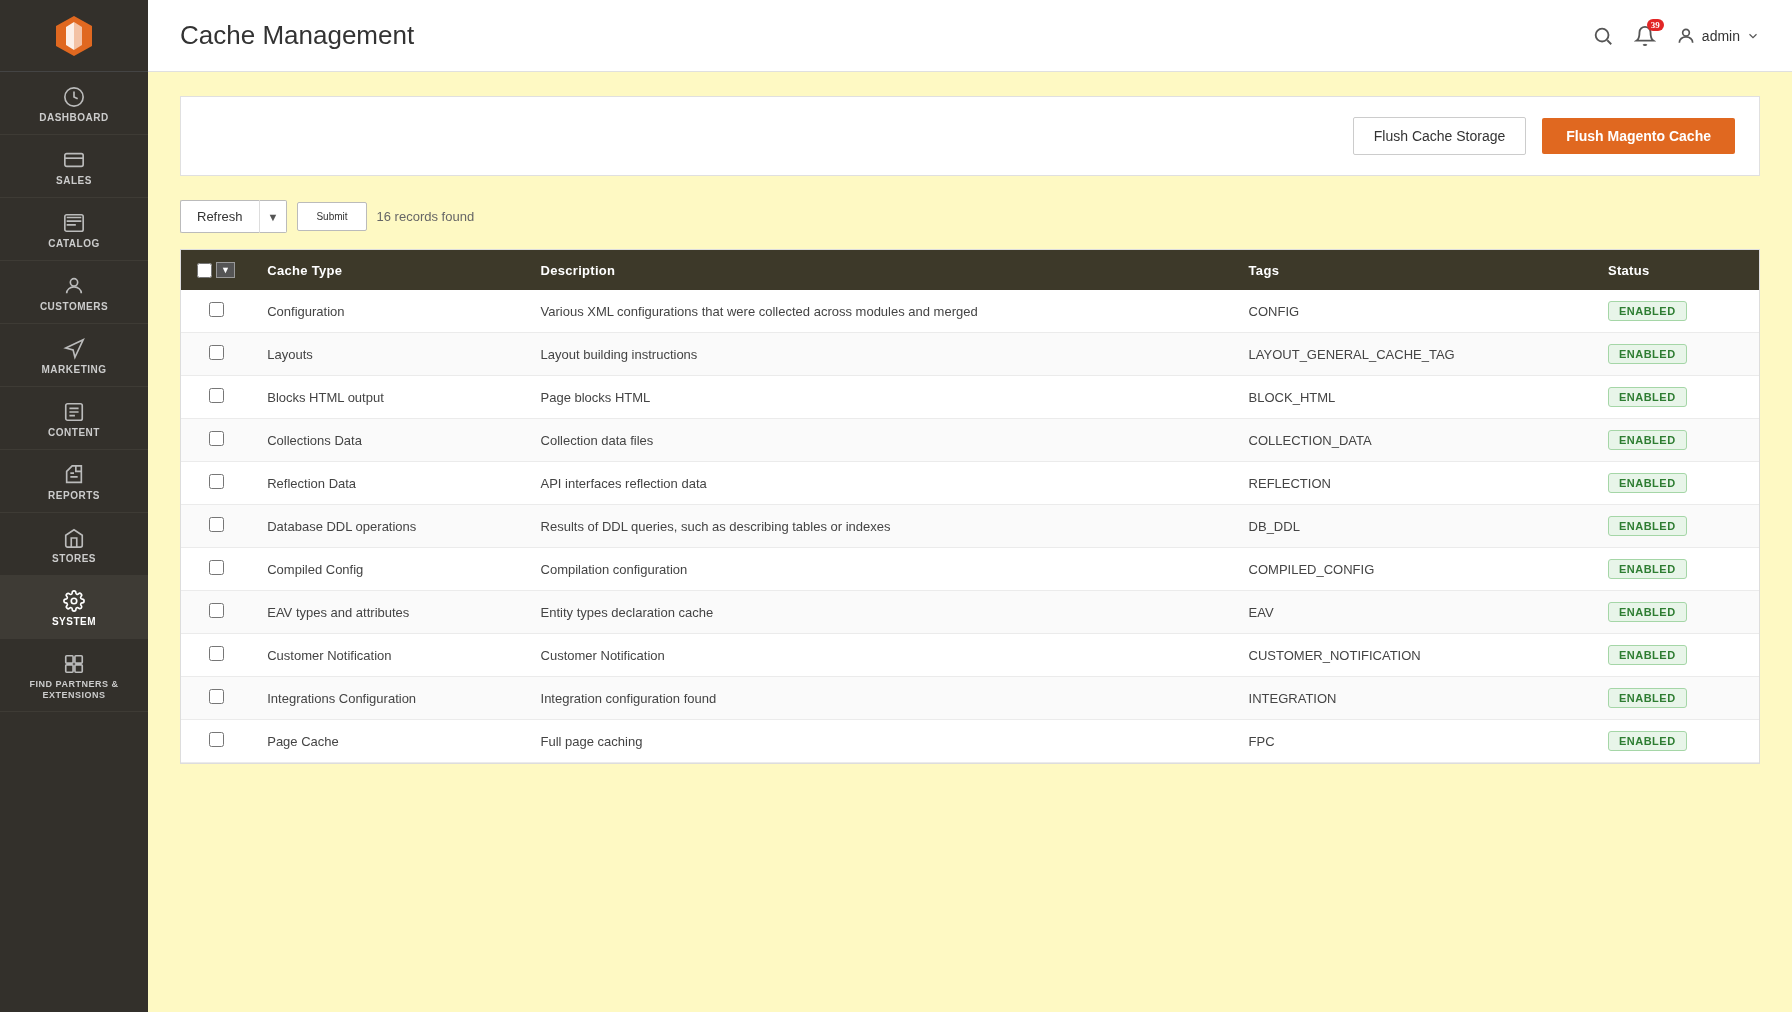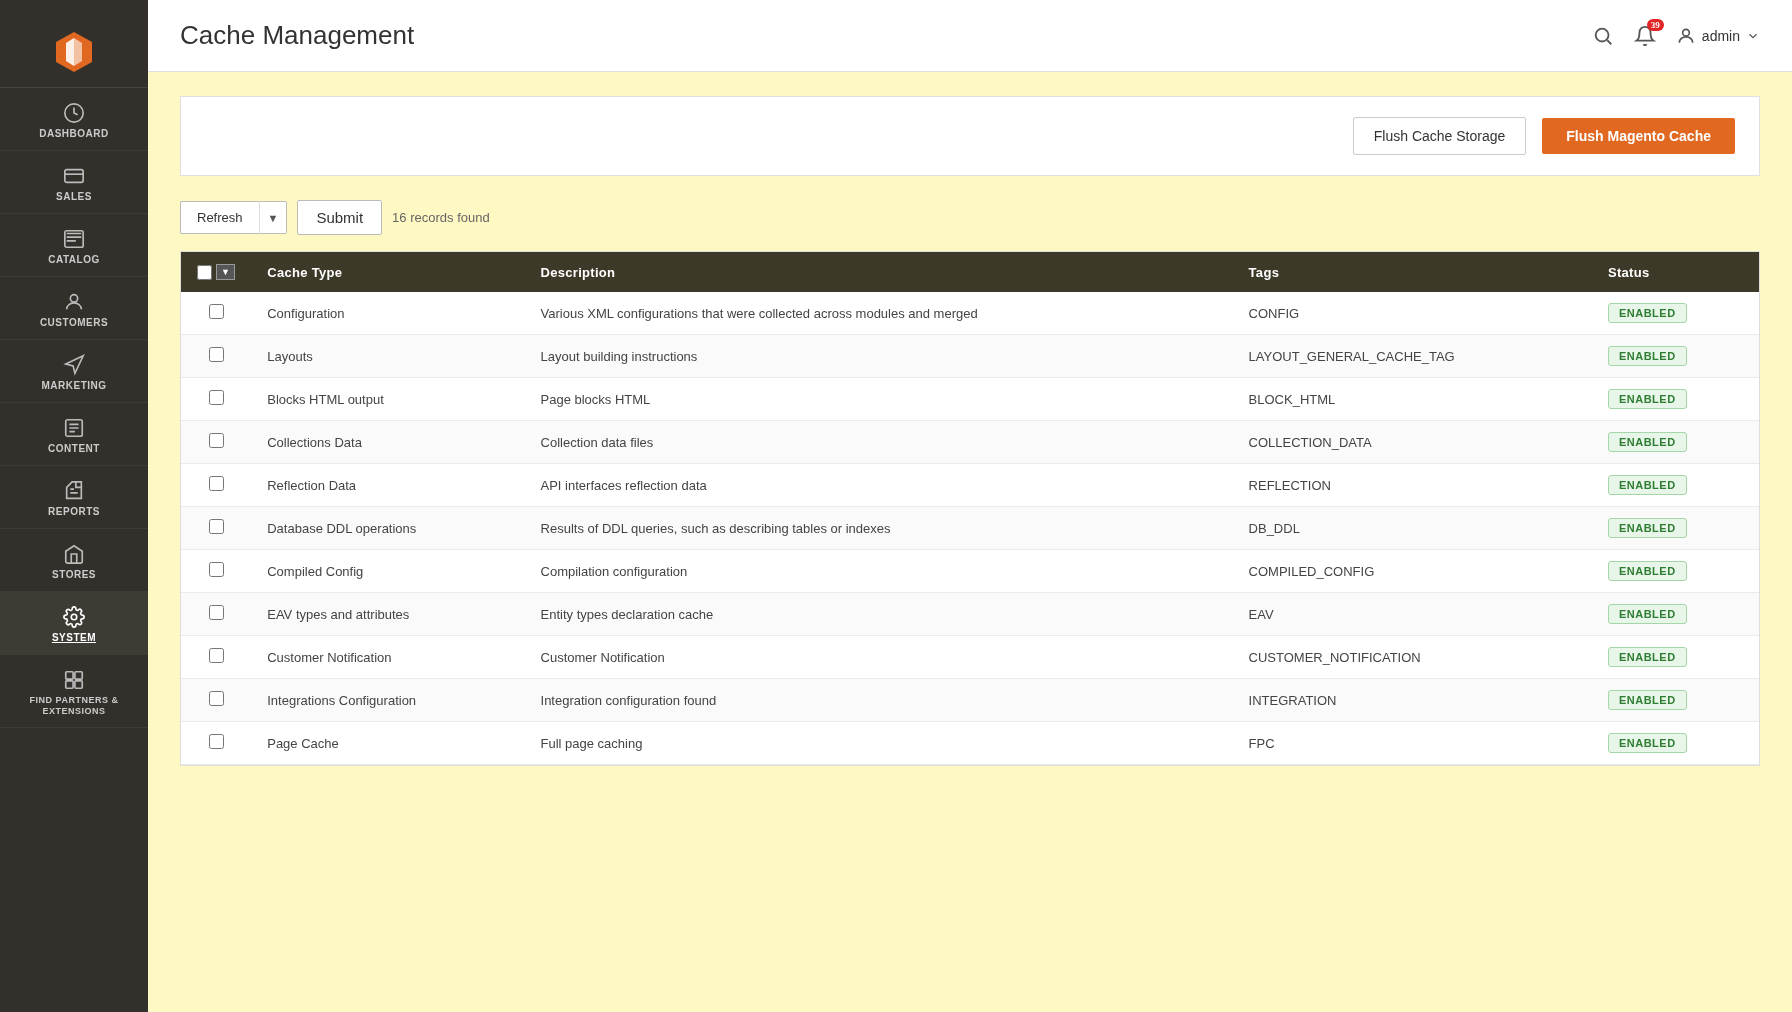--- a/index.html
+++ b/index.html
@@ -6,21 +6,21 @@
     body { font-family: 'Segoe UI', Arial, sans-serif; background: #f5f5f5; display: flex; height: 1012px; width: 1792px; overflow: hidden; }
 
     
     .sidebar {
       width: 148px;
       min-width: 148px;
       background: #33302b;
       display: flex;
       flex-direction: column;
       align-items: center;
-      padding-top: 16px;
+      padding-top: 0;
       height: 1012px;
       overflow-y: auto;
     }
     .sidebar-logo {
       width: 148px;
       height: 72px;
       background: #33302b;
       display: flex;
       align-items: center;
       justify-content: center;
@@ -174,21 +174,21 @@
       padding: 8px 8px;
       font-size: 11px;
       cursor: pointer;
       border-radius: 0 2px 2px 0;
     }
     .btn-submit {
       background: #fff;
       border: 1px solid #bbb;
       color: #333;
       padding: 8px 18px;
-      font-size: 15px;
+      font-size: 10px;
       cursor: pointer;
       border-radius: 2px;
     }
     .records-count {
       color: #666;
       font-size: 13px;
     }
 
     
     .table-wrapper {
@@ -343,21 +343,21 @@
         <path d="M9 22V12h6v10"></path>
       </svg>
     <span class="sidebar-item-label">STORES</span>
   </div>
 
   <div class="sidebar-item active">
     <svg width="22" height="22" viewBox="0 0 24 24" fill="none" stroke="#fff" stroke-width="1.8">
         <circle cx="12" cy="12" r="3"></circle>
         <path d="M19.4 15a1.65 1.65 0 00.33 1.82l.06.06a2 2 0 010 2.83 2 2 0 01-2.83 0l-.06-.06a1.65 1.65 0 00-1.82-.33 1.65 1.65 0 00-1 1.51V21a2 2 0 01-4 0v-.09A1.65 1.65 0 009 19.4a1.65 1.65 0 00-1.82.33l-.06.06a2 2 0 01-2.83-2.83l.06-.06A1.65 1.65 0 004.68 15a1.65 1.65 0 00-1.51-1H3a2 2 0 010-4h.09A1.65 1.65 0 004.6 9a1.65 1.65 0 00-.33-1.82l-.06-.06a2 2 0 012.83-2.83l.06.06A1.65 1.65 0 009 4.68a1.65 1.65 0 001-1.51V3a2 2 0 014 0v.09a1.65 1.65 0 001 1.51 1.65 1.65 0 001.82-.33l.06-.06a2 2 0 012.83 2.83l-.06.06A1.65 1.65 0 0019.4 9a1.65 1.65 0 001.51 1H21a2 2 0 010 4h-.09a1.65 1.65 0 00-1.51 1z"></path>
       </svg>
-    <span class="sidebar-item-label" style="color:#fff;text-decoration:underline;">SYSTEM</span>
+    <span class="sidebar-item-label" style="color:#fff;">SYSTEM</span>
   </div>
 
   <div class="sidebar-item">
     <svg width="22" height="22" viewBox="0 0 24 24" fill="none" stroke="#bbb" stroke-width="1.8">
         <rect x="3" y="3" width="8" height="8" rx="1"></rect>
         <rect x="13" y="3" width="8" height="8" rx="1"></rect>
         <rect x="3" y="13" width="8" height="8" rx="1"></rect>
         <rect x="13" y="13" width="8" height="8" rx="1"></rect>
       </svg>
     <span class="sidebar-item-label" style="text-align:center; font-size:9px;">FIND PARTNERS &amp; EXTENSIONS</span>

